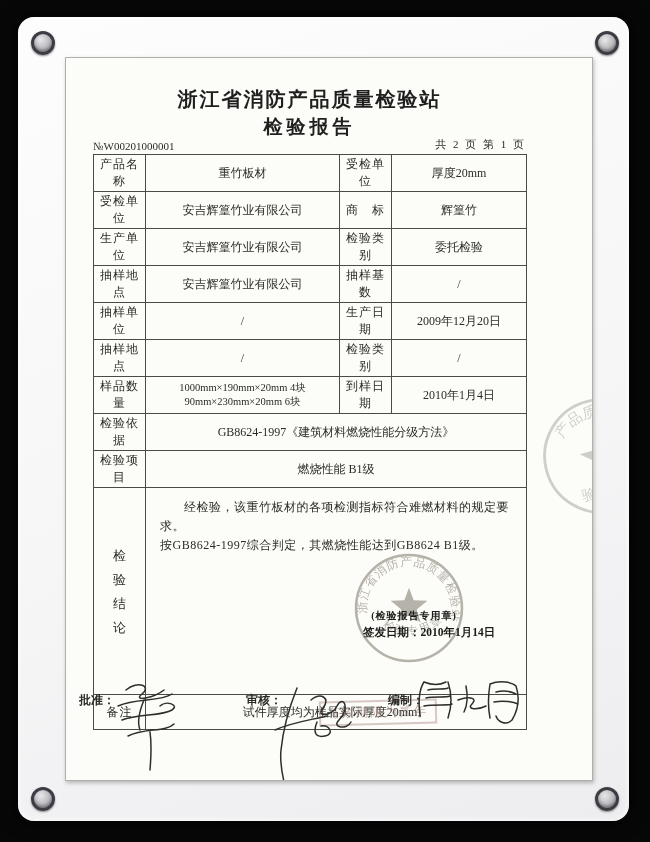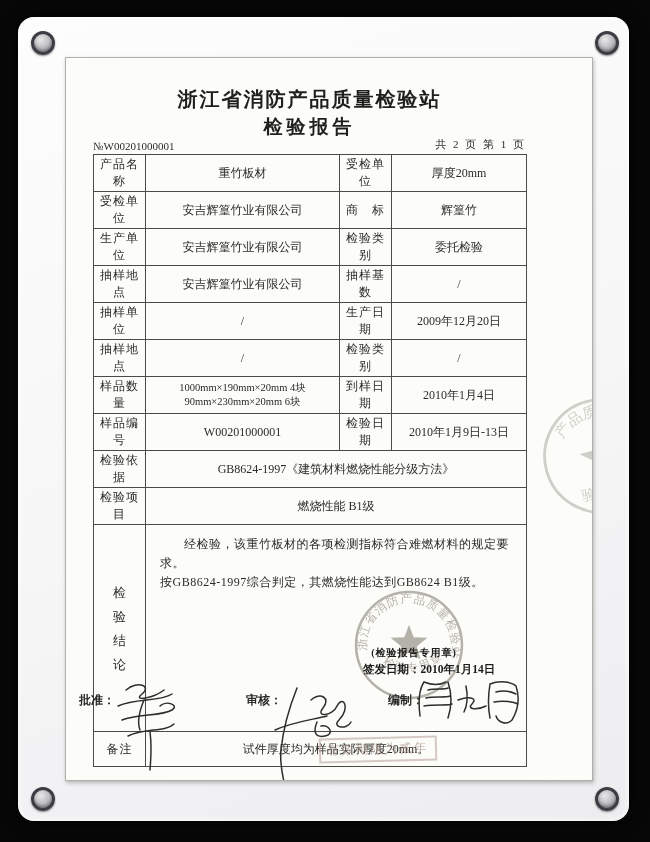--- a/index.html
+++ b/index.html
@@ -154,26 +154,20 @@
     </tr>
     <tr style="height:28px">
       <td class="lbl">样品数量</td>
       <td class="two-line">
         <div>1000mm×190mm×20mm 4块</div>
         <div>90mm×230mm×20mm 6块</div>
       </td>
       <td class="lbl">到样日期</td>
       <td>2010年1月4日</td>
     </tr>
-    <tr style="height:26px">
-      <td class="lbl">样品编号</td>
-      <td>W00201000001</td>
-      <td class="lbl">检验日期</td>
-      <td>2010年1月9日-13日</td>
-    </tr>
     <tr style="height:33px">
       <td class="lbl">检验依据</td>
       <td class="left-val" colspan="3">GB8624-1997《建筑材料燃烧性能分级方法》</td>
     </tr>
     <tr style="height:36px">
       <td class="lbl">检验项目</td>
       <td class="left-val" colspan="3">燃烧性能 B1级</td>
     </tr>
     <tr style="height:207px">
       <td class="vert-lbl">

